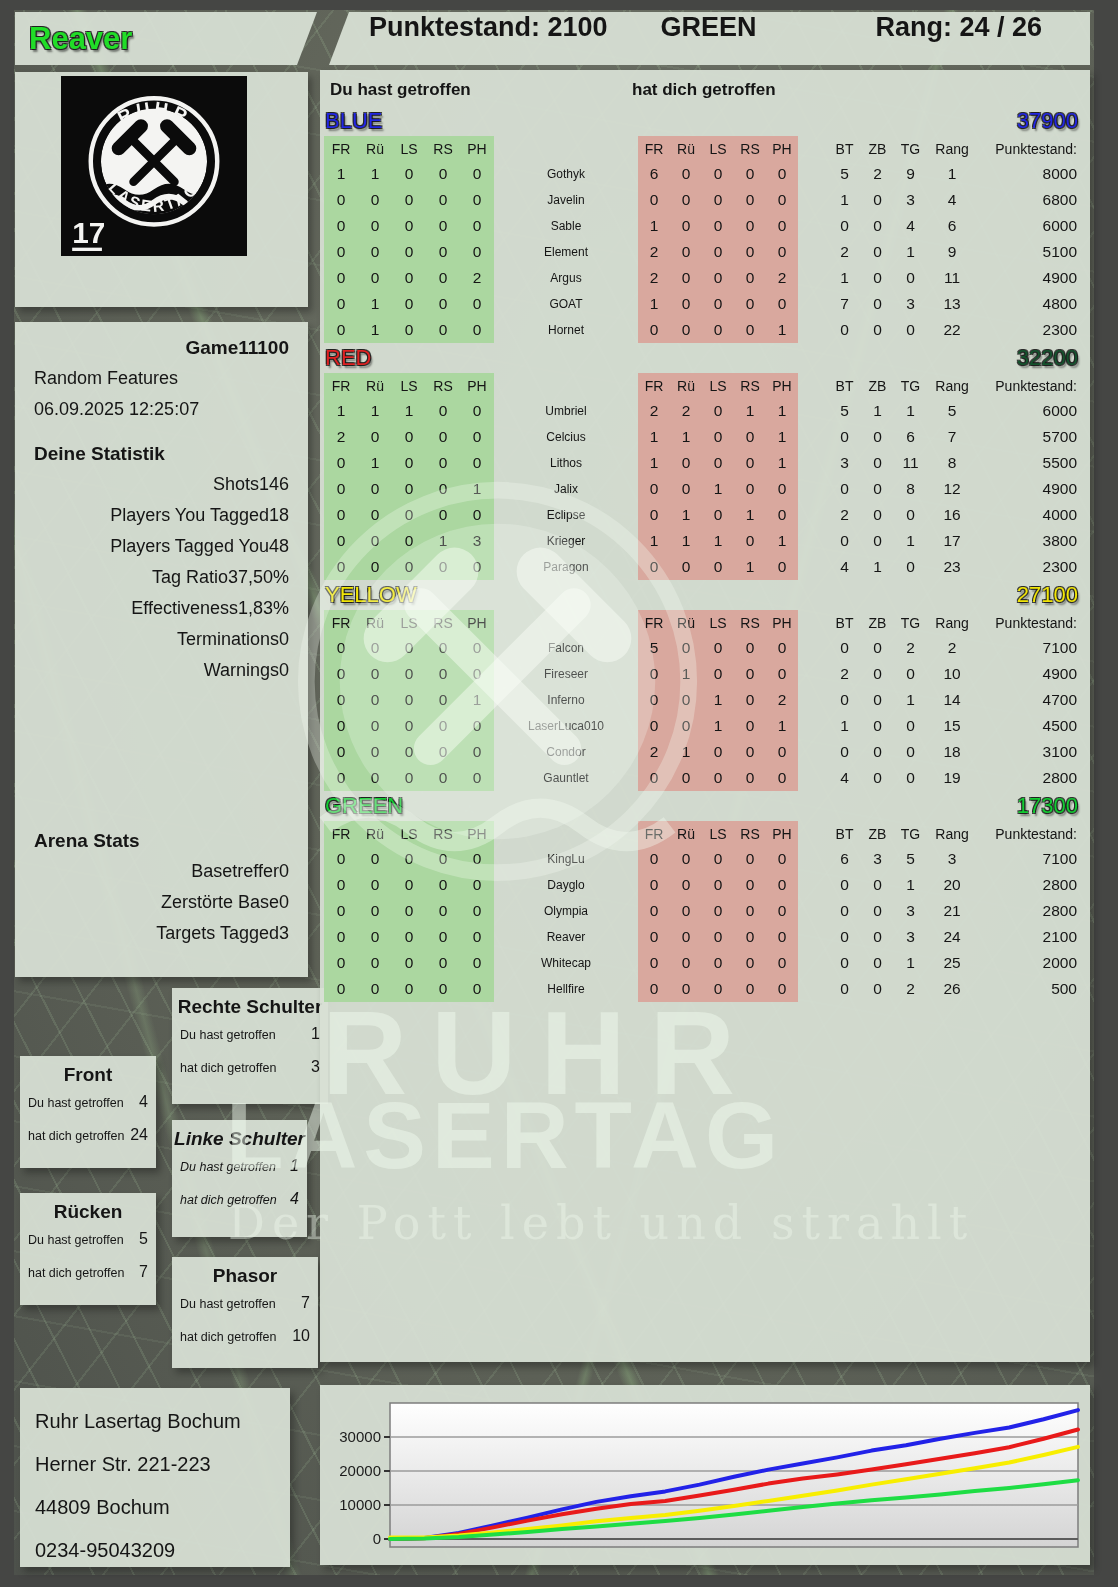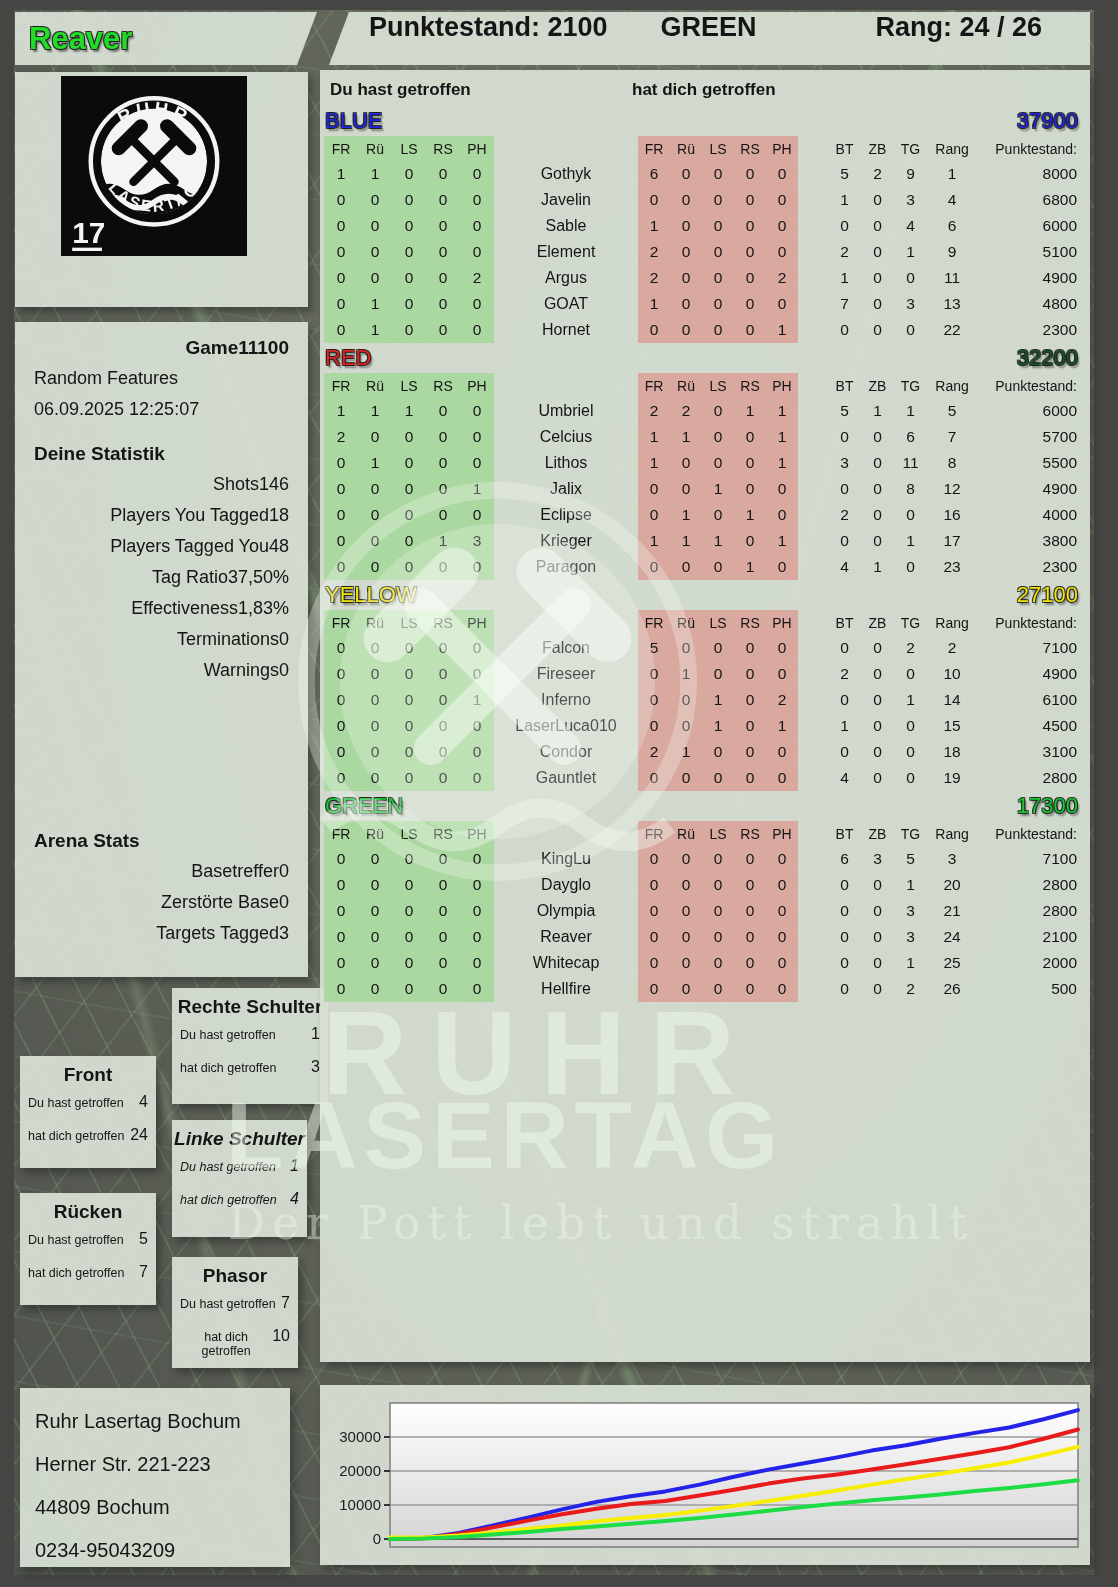--- a/index.html
+++ b/index.html
@@ -42,38 +42,38 @@
   .zbox{text-align:center;box-sizing:border-box;}
   .zbox .zt{font-weight:bold;font-size:19px;margin-top:8px;}
   .zrow{display:flex;justify-content:space-between;align-items:baseline;padding:0 8px;margin-top:7px;}
   .zrow .zl{font-size:12.5px;}
   .zrow .zv{font-size:16px;}
   .zrow.second{margin-top:15px;}
   #zbox-front{left:20px;top:1056px;width:136px;height:112px;}
   #zbox-ruecken{left:20px;top:1193px;width:136px;height:112px;}
   #zbox-rechte{left:172px;top:988px;width:156px;height:116px;}
   #zbox-linke{left:172px;top:1120px;width:135px;height:117px;font-style:italic;}
-  #zbox-phasor{left:172px;top:1257px;width:126px;height:111px;}
+  #zbox-phasor{left:172px;top:1257px;width:146px;height:111px;}
   
   #address-panel{left:20px;top:1388px;width:270px;height:179px;box-sizing:border-box;padding:12px 0 0 15px;}
   #address-panel div{font-size:20px;line-height:43px;}
   
   #main-panel{left:320px;top:70px;width:770px;height:1292px;box-sizing:border-box;padding-top:8px;}
   #du-dich-row{position:relative;height:28px;font-weight:bold;font-size:17px;}
   #du-dich-row span{position:absolute;top:2px;}
   #lbl-du{left:10px;} #lbl-dich{left:312px;}
   .steam{display:flex;justify-content:space-between;align-items:center;height:30px;
          padding:0 12px 0 5px;font-weight:normal;font-size:22px;}
   .trow{display:grid;grid-template-columns:34px 34px 34px 34px 34px 144px 32px 32px 32px 32px 32px 30px 33px 33px 33px 50px 1fr;
         height:26px;align-items:center;font-size:15.5px;margin-left:4px;margin-right:13px;}
   .trow.thead-row{font-size:14px;height:25px;}
   .trow .c{text-align:center;height:100%;display:flex;align-items:center;justify-content:center;}
   .trow .g{background:#abd7a0;}
   .trow .r{background:#d9a89e;}
-  .trow .name{font-size:16px;}
+  .trow .name{font-size:12px;}
   .trow .pk{justify-content:flex-end;text-align:right;}
   
   #chart-panel{left:320px;top:1385px;width:770px;height:180px;}
   
   .wm{position:absolute;pointer-events:none;z-index:9;white-space:nowrap;}
   #wm-ruhr{left:322px;top:985px;font-size:118px;font-weight:bold;letter-spacing:24px;color:rgba(240,250,238,0.48);}
   #wm-lasertag{left:226px;top:1082px;font-size:94px;font-weight:bold;letter-spacing:6px;color:rgba(240,250,238,0.48);}
   #wm-slogan{left:228px;top:1196px;font-size:46px;font-family:"DejaVu Serif","Liberation Serif",serif;
              letter-spacing:7px;color:rgba(238,248,235,0.42);}
   #wm-logo{left:255px;top:452px;width:485px;height:478px;}
@@ -633,21 +633,21 @@
           <div class="c r">0</div>
           <div class="c r">0</div>
           <div class="c r">1</div>
           <div class="c r">0</div>
           <div class="c r">2</div>
           <div class="c"></div>
           <div class="c">0</div>
           <div class="c">0</div>
           <div class="c">1</div>
           <div class="c">14</div>
-          <div class="c pk">6100</div>
+          <div class="c pk">4700</div>
         </div>
         <div class="trow">
           <div class="c g">0</div>
           <div class="c g">0</div>
           <div class="c g">0</div>
           <div class="c g">0</div>
           <div class="c g">0</div>
           <div class="c name">LaserLuca010</div>
           <div class="c r">0</div>
           <div class="c r">0</div>

